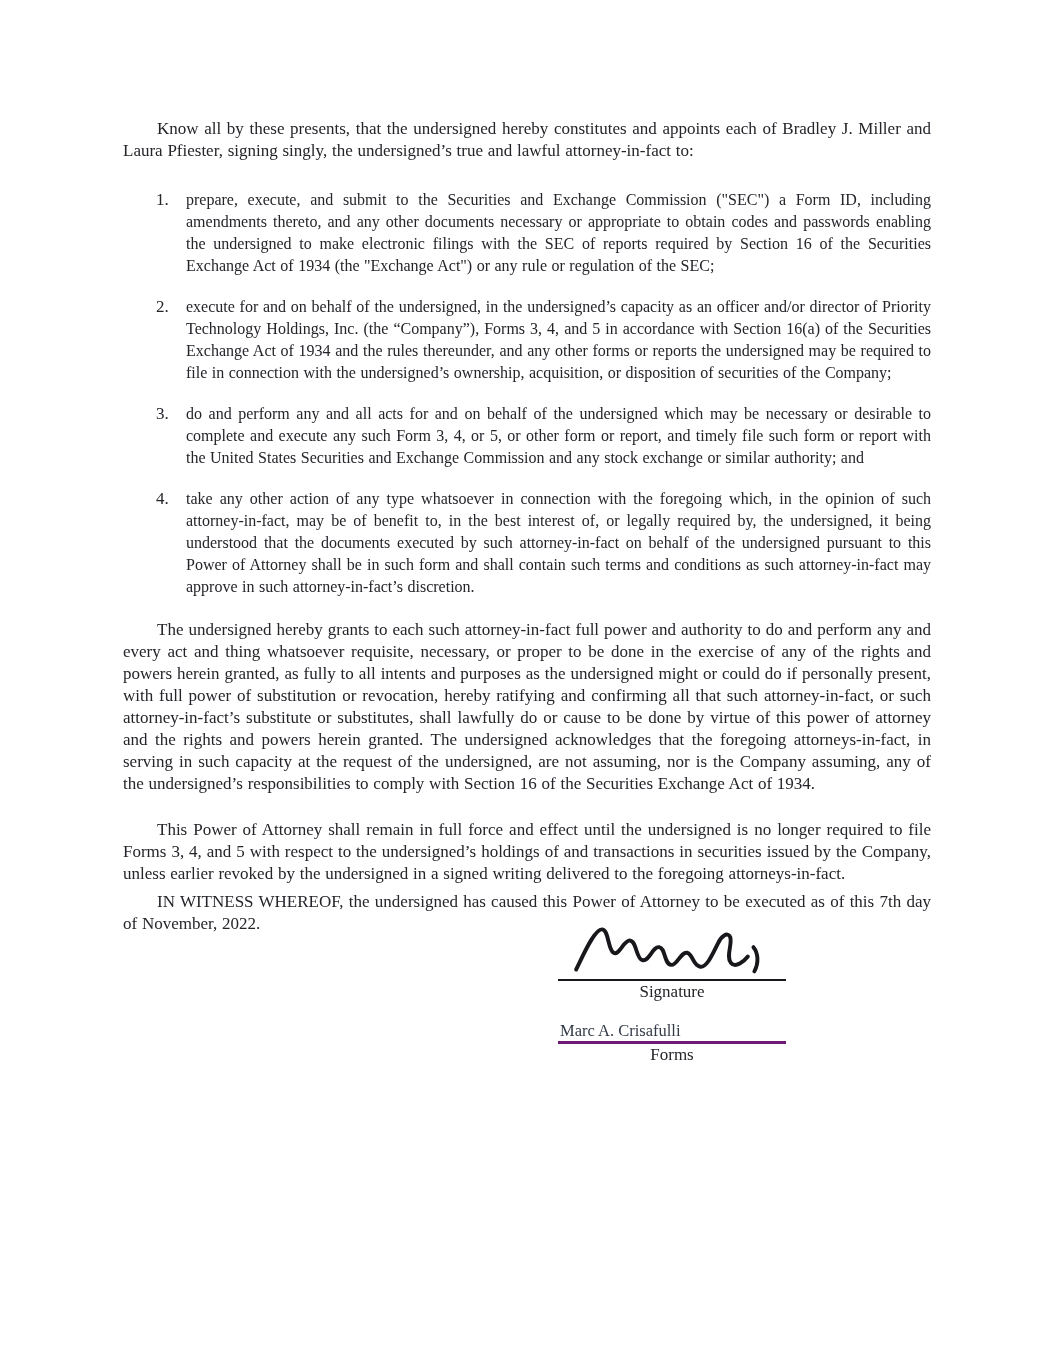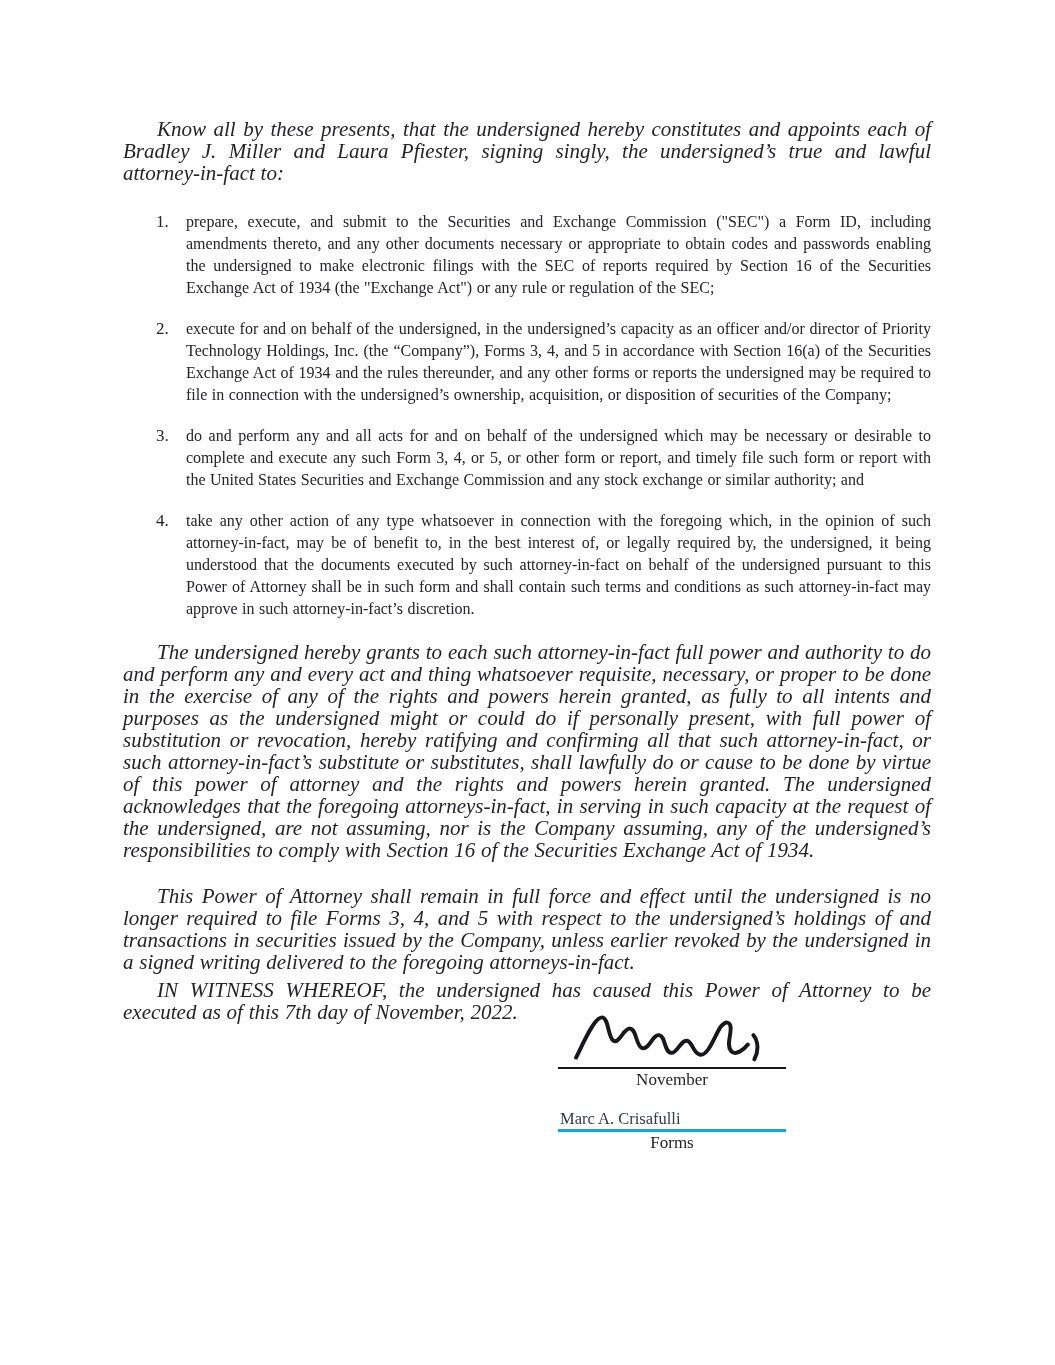--- a/index.html
+++ b/index.html
@@ -18,25 +18,24 @@
     margin: 0 0 26px 0;
     font-size: 15.5px;
     font-weight: bold;
     letter-spacing: 0.4px;
     text-align: center;
     line-height: 20px;
     color: #1e1e26;
   }
   .para {
     margin: 0;
-    font-size: 21px;
+    font-size: 17px;
     line-height: 22px;
     text-align: justify;
     word-spacing: 0.5px;
-    font-style: italic;
   }
   .para.indent { text-indent: 34px; }
   .para.opening { margin-bottom: 27px; }
   .para.grant   { margin-bottom: 24px; }
   .para.duration{ margin-bottom: 6px; }
   .para.witness { margin-bottom: 4px; }
   .num-list { margin: 0 0 21px 0; padding: 0 0 0 33px; }
   .num-item { display: flex; margin: 0 0 19px 0; }
   .num-item:last-child { margin-bottom: 0; }
   .item-number {
@@ -66,21 +65,21 @@
     left: 8px;
     bottom: 2px;
   }
   .sig-label {
     font-size: 17px;
     line-height: 22px;
     text-align: center;
   }
   .name-field {
     margin-top: 14px;
-    border-bottom: 3px solid #0ea5e9;
+    border-bottom: 3px solid #701a75;
     height: 24px;
     display: flex;
     align-items: flex-end;
   }
   .signer-name {
     font-size: 16.5px;
     line-height: 21px;
     padding-left: 2px;
     color: #333a47;
     white-space: nowrap;
@@ -119,21 +118,21 @@
 
   <p class="para indent witness">IN WITNESS WHEREOF, the undersigned has caused this Power of Attorney to be executed as of this 7th day of November, 2022.</p>
 
   <div class="sig-block">
 
     <div class="sig-field">
       <svg class="sig-scribble" width="205" height="56" viewBox="0 0 210 60" aria-hidden="true">
         <path d="M6 52 C14 36 26 8 34 9 C41 10 40 30 46 34 C52 38 57 20 64 21 C71 22 70 40 77 42 C84 44 88 27 95 28 C102 29 100 46 108 47 C114 48 118 33 125 34 C131 35 131 48 139 49 C146 50 152 36 158 24 C161 17 168 11 171 17 C174 24 166 38 172 45 C177 51 186 43 190 38 M196 28 C201 34 202 45 197 54" fill="none" stroke="#17171c" stroke-width="4.2" stroke-linecap="round" stroke-linejoin="round"></path>
       </svg>
     </div>
-    <div class="sig-label">November</div>
+    <div class="sig-label">Signature</div>
 
     <div class="name-field">
       <span class="signer-name">Marc A. Crisafulli</span>
     </div>
     <div class="sig-label">Forms</div>
 
   </div>
 
 </div>
 

